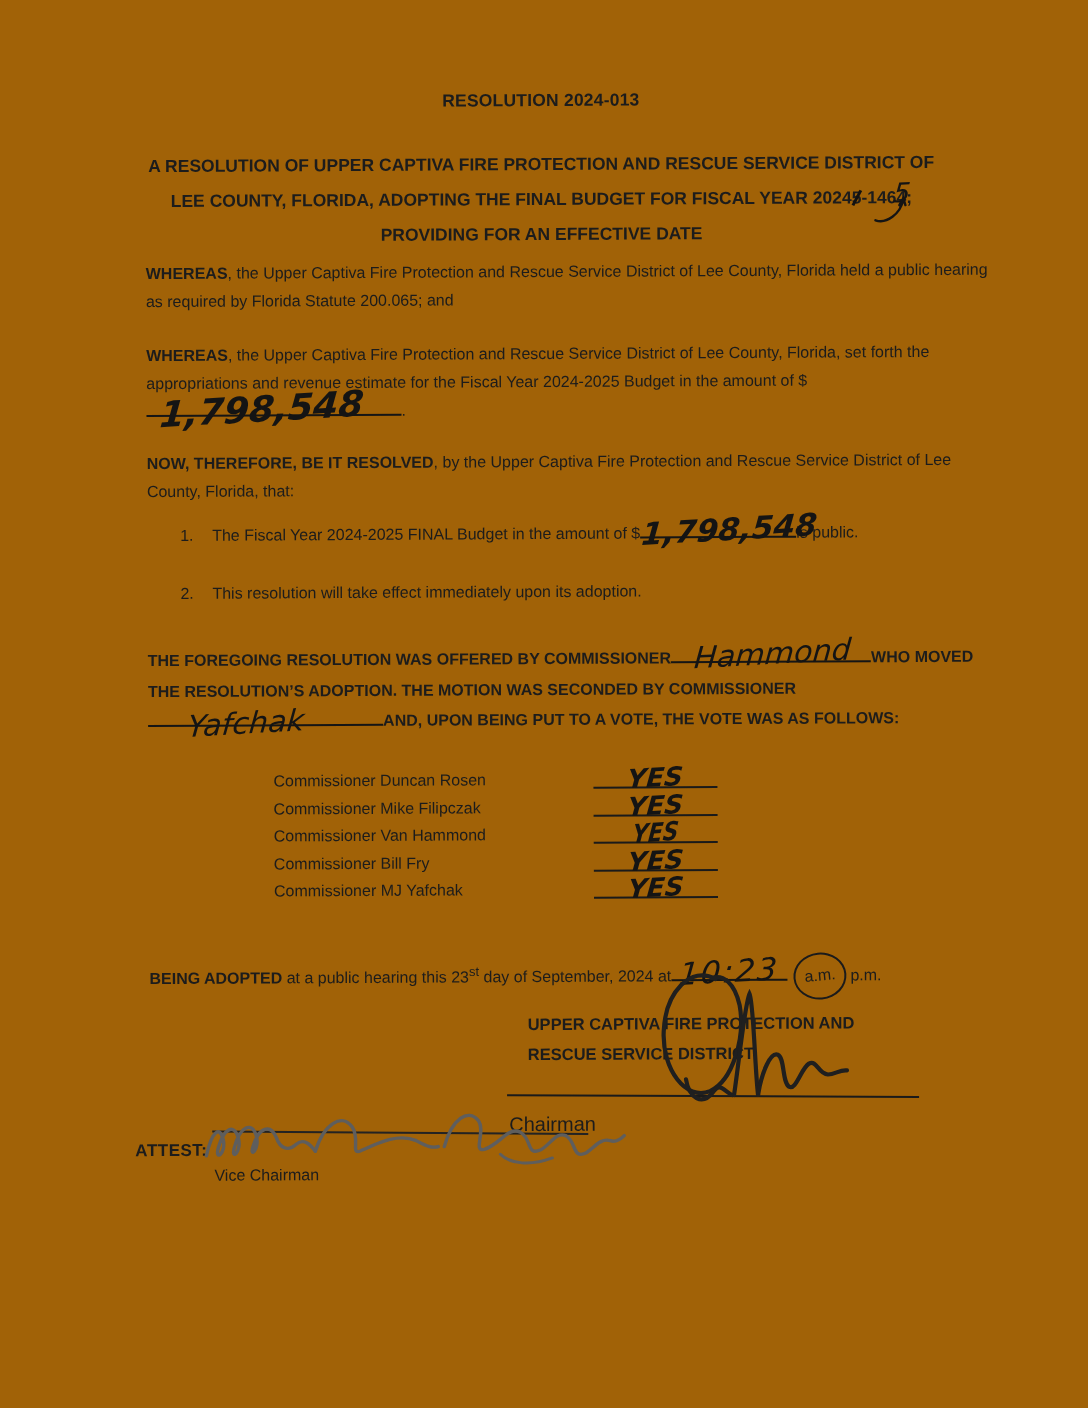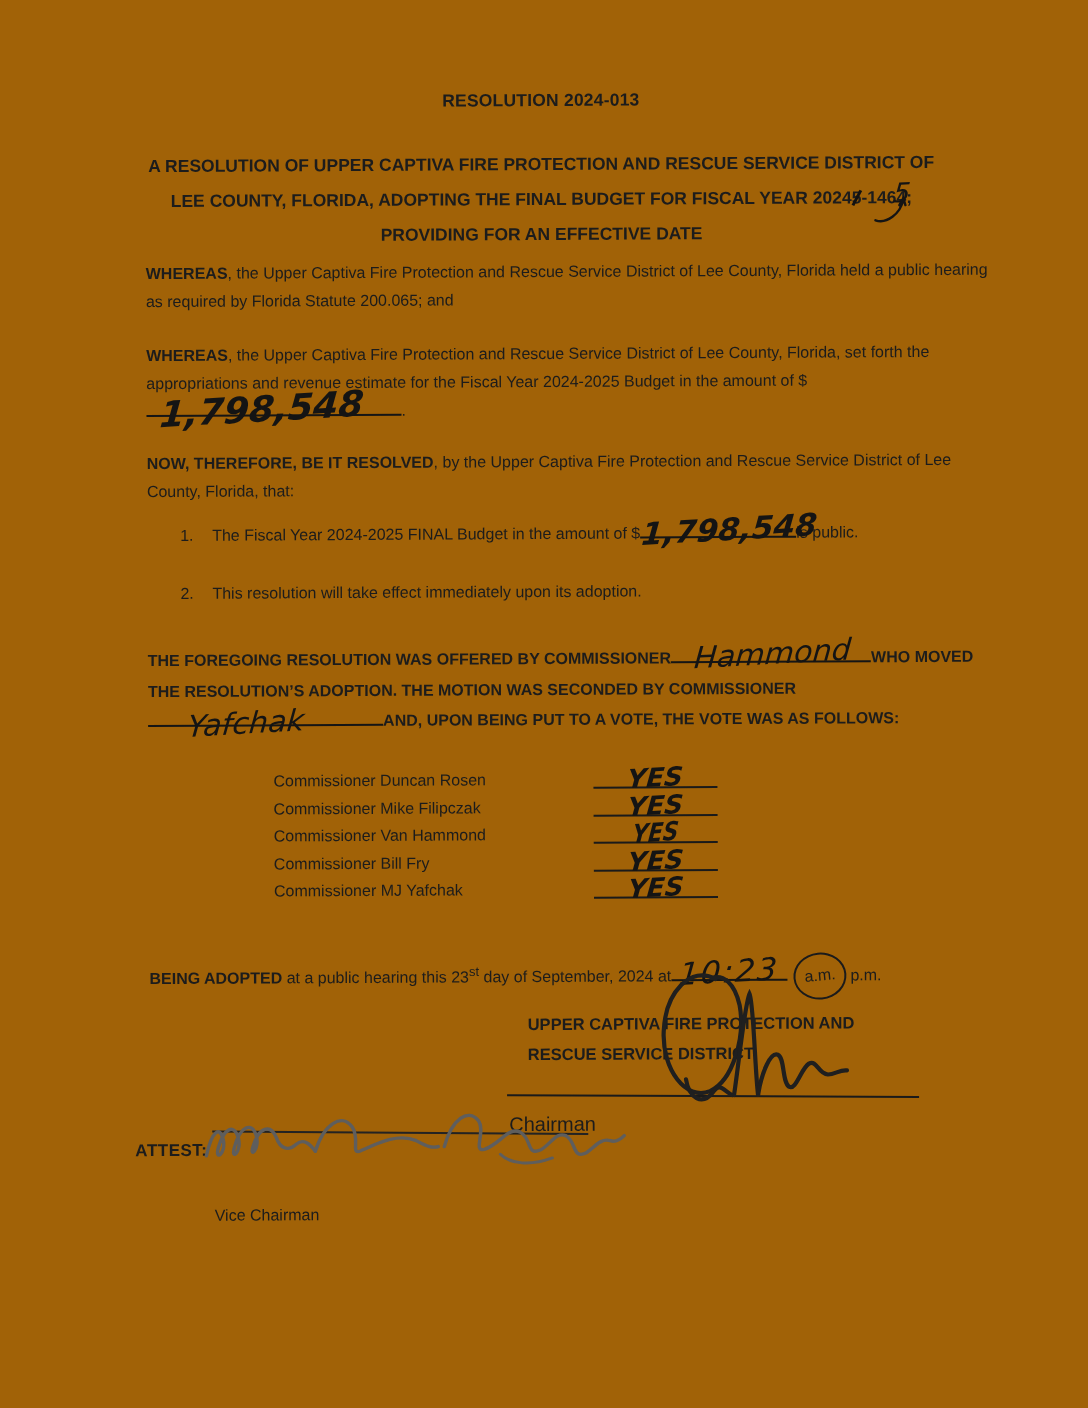--- a/index.html
+++ b/index.html
@@ -62,21 +62,21 @@
     display:inline-block; border:2.5px solid #1b1b1b; border-radius:50%;
     padding:7px 9px 8px 9px; margin:0 4px 0 6px; transform:rotate(-5deg);
   }
 
   .org { position:absolute; left:526px; top:1009px; font-weight:bold; font-size:16.5px; line-height:30px; }
 
   .line-chair { position:absolute; left:505px; top:1096px; width:412px; border-bottom:2.5px solid #1a1a1a; transform:rotate(0.55deg); }
   .lbl-chair  { position:absolute; left:507px; top:1113px; font-size:20px; }
   .lbl-attest { position:absolute; left:133px; top:1139px; font-size:17px; font-weight:bold; letter-spacing:0.5px;text-align:right; }
   .line-attest{ position:absolute; left:210px; top:1131px; width:376px; border-bottom:2.5px solid #232323; transform:rotate(0.7deg); }
-  .lbl-vice   { position:absolute; left:212px; top:1165px; font-size:16px;margin-top:40px; }
+  .lbl-vice   { position:absolute; left:212px; top:1165px; font-size:16px; }
 
   .sig { position:absolute; pointer-events:none; }
   .struck { position:relative; display:inline-block; }
   .struck::after {
     content:""; position:absolute; left:-3px; top:46%; width:17px; height:3px;
     background:#111; transform:rotate(-62deg);
   }
   .corr { position:relative; display:inline-block; }
   .corr > .hw { position:absolute; font-size:27px; top:-5px; left:-3px; font-weight:normal; }
 </style>

